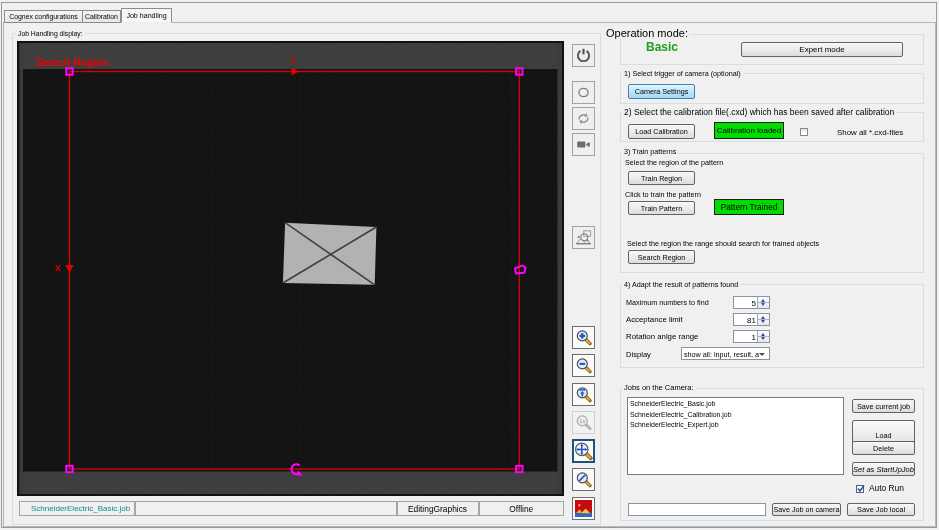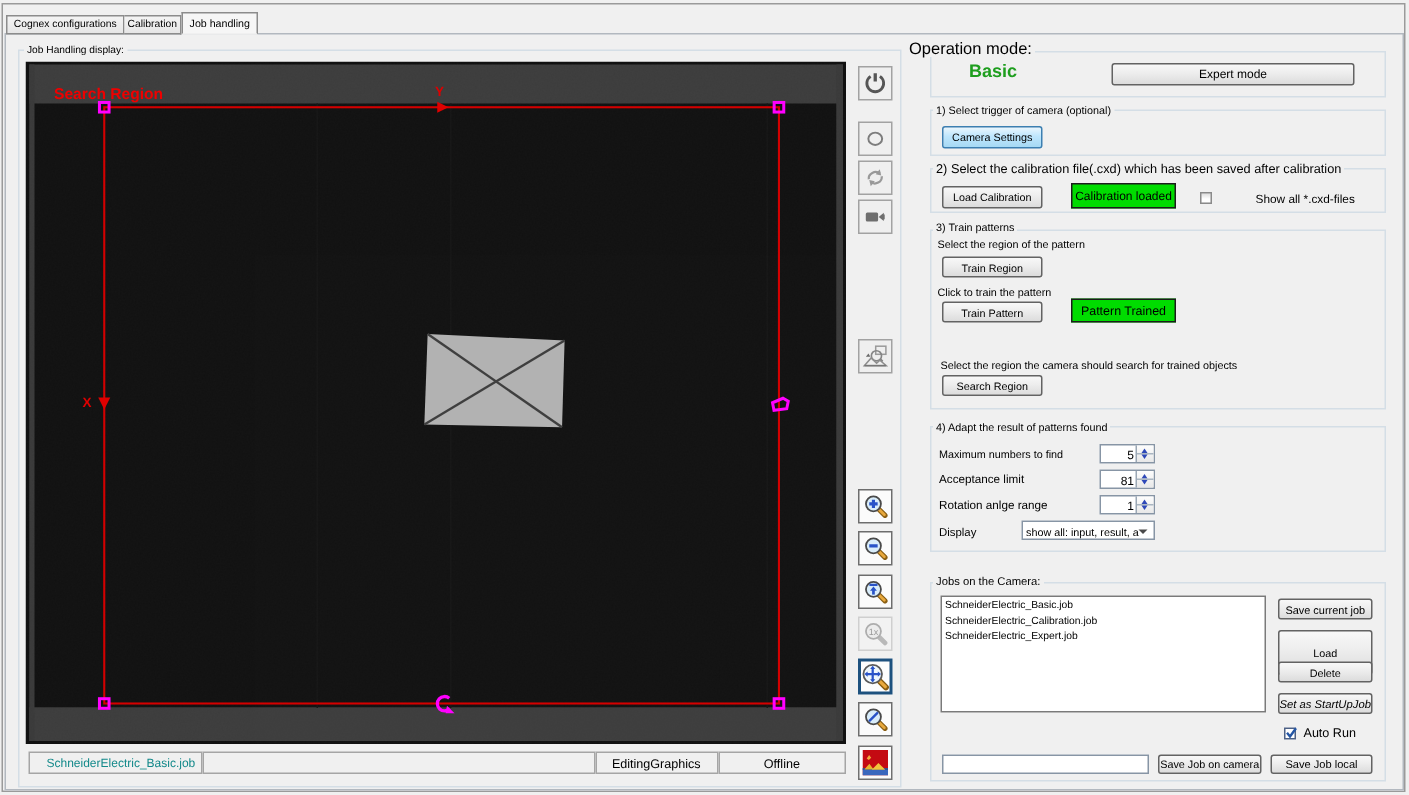--- a/index.html
+++ b/index.html
@@ -109,21 +109,21 @@
 <div class="cb" style="left:800px;top:128px;"></div>
 <div class="lbl" style="left:812px;top:128px;font-size:7.9px;padding-left:25px;">Show all *.cxd-files</div>
 
 <div class="grp" style="left:620px;top:153px;width:304px;height:120px;"></div>
 <div class="glab" style="left:622px;top:147px;">3) Train patterns</div>
 <div class="lbl" style="left:625px;top:158px;">Select the region of the pattern</div>
 <div class="btn" style="left:628px;top:171px;width:67px;height:14px;">Train Region</div>
 <div class="lbl" style="left:625px;top:190px;">Click to train the pattern</div>
 <div class="btn" style="left:628px;top:201px;width:67px;height:14px;">Train Pattern</div>
 <div class="green" style="left:714px;top:199px;width:70px;height:16px;font-size:8.3px;">Pattern Trained</div>
-<div class="lbl" style="left:627px;top:239px;">Select the region the camera should search for trained objects</div>
+<div class="lbl" style="left:627px;top:239px;">Select the region the range should search for trained objects</div>
 <div class="btn" style="left:628px;top:250px;width:67px;height:14px;">Search Region</div>
 
 <div class="grp" style="left:620px;top:284px;width:304px;height:84px;"></div>
 <div class="glab" style="left:622px;top:280px;">4) Adapt the result of patterns found</div>
 <div class="lbl" style="left:626px;top:298px;">Maximum numbers to find</div>
 <div class="spin" style="left:733px;top:296px;">
     <span class="v">5</span>
     <span class="ud">
       <i></i>
     </span>

